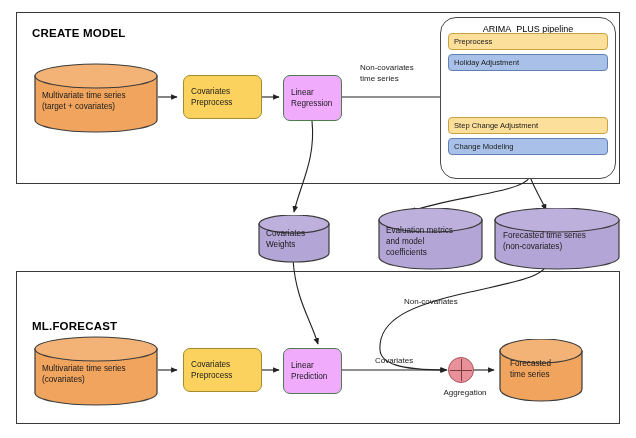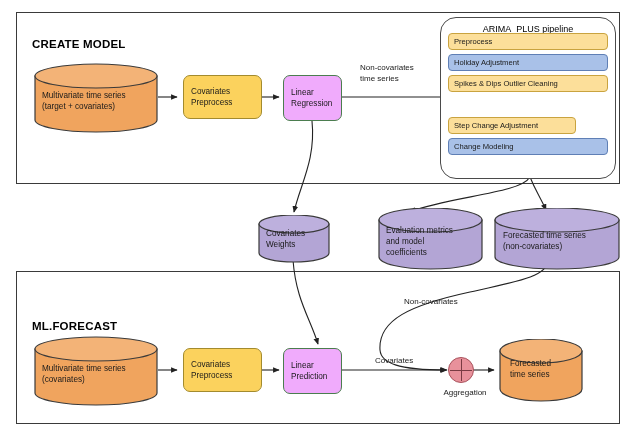--- a/index.html
+++ b/index.html
@@ -125,21 +125,21 @@
   }
 </style>
 </head>
 <body>
 
 <div id="canvas">
 
   <div class="section-box" style="left:16px; top:12px; width:604px; height:172px;"></div>
   <div class="section-box" style="left:16px; top:271px; width:604px; height:153px;"></div>
 
-  <div class="section-title" style="left:32px; top:27px;margin-top:11px;">CREATE MODEL</div>
+  <div class="section-title" style="left:32px; top:27px;">CREATE MODEL</div>
   <div class="section-title" style="left:32px; top:287px;margin-top:33px;">ML.FORECAST</div>
 
   <svg class="layer" viewBox="0 0 636 438">
     <defs>
       <marker id="arrowhead" markerWidth="7" markerHeight="7" refX="5.4" refY="2.6" orient="auto" markerUnits="strokeWidth">
         <path d="M0,0 L6,2.6 L0,5.2 z" fill="#222222"></path>
       </marker>
     </defs>
 
     <line x1="158" y1="97" x2="177" y2="97" stroke="#222222" stroke-width="1.1" marker-end="url(#arrowhead)"></line>
@@ -183,22 +183,21 @@
 
   <div class="edge-label" style="left:360px; top:63px; width:90px;">Non-covariates
 time series</div>
 
   <div class="pipeline-outer" style="left:440px; top:17px; width:176px; height:162px;">
     <div class="pipeline-title" style="left:0; top:6px;">ARIMA_PLUS pipeline</div>
   </div>
 
   <div class="pipe-item amber" style="left:448px; top:33px; width:160px; height:17px;">Preprocess</div>
   <div class="pipe-item blue" style="left:448px; top:54px; width:160px; height:17px;">Holiday Adjustment</div>
-  <div class="pipe-item amber" style="left:448px; top:75px; width:160px; height:17px;">Spikes &amp; Dips Outlier Cleaning</div>
-  <div class="pipe-item amber" style="left:448px; top:117px; width:128px; height:17px;">Step Change Adjustment</div>
+  <div class="pipe-item amber" style="left:448px; top:117px; width:160px; height:17px;">Step Change Adjustment</div>
   <div class="pipe-item blue" style="left:448px; top:138px; width:160px; height:17px;">Change Modeling</div>
 
   <svg class="cyl" style="left:258px; top:215px;" width="72" height="48" viewBox="0 0 72 48">
     <path d="M1,9 L1,38 A35,9 0 0 0 71,38 L71,9 Z" fill="#b3a5d5" stroke="#3a3a3a" stroke-width="1.2"></path>
     <ellipse cx="36" cy="9" rx="35" ry="9" fill="#bdb0dd" stroke="#3a3a3a" stroke-width="1.2"></ellipse>
   </svg>
   <div class="cyl-label" style="left:266px; top:228px; width:66px;">Covariates
 Weights</div>
 
   <svg class="cyl" style="left:378px; top:208px;" width="105" height="62" viewBox="0 0 105 62">

